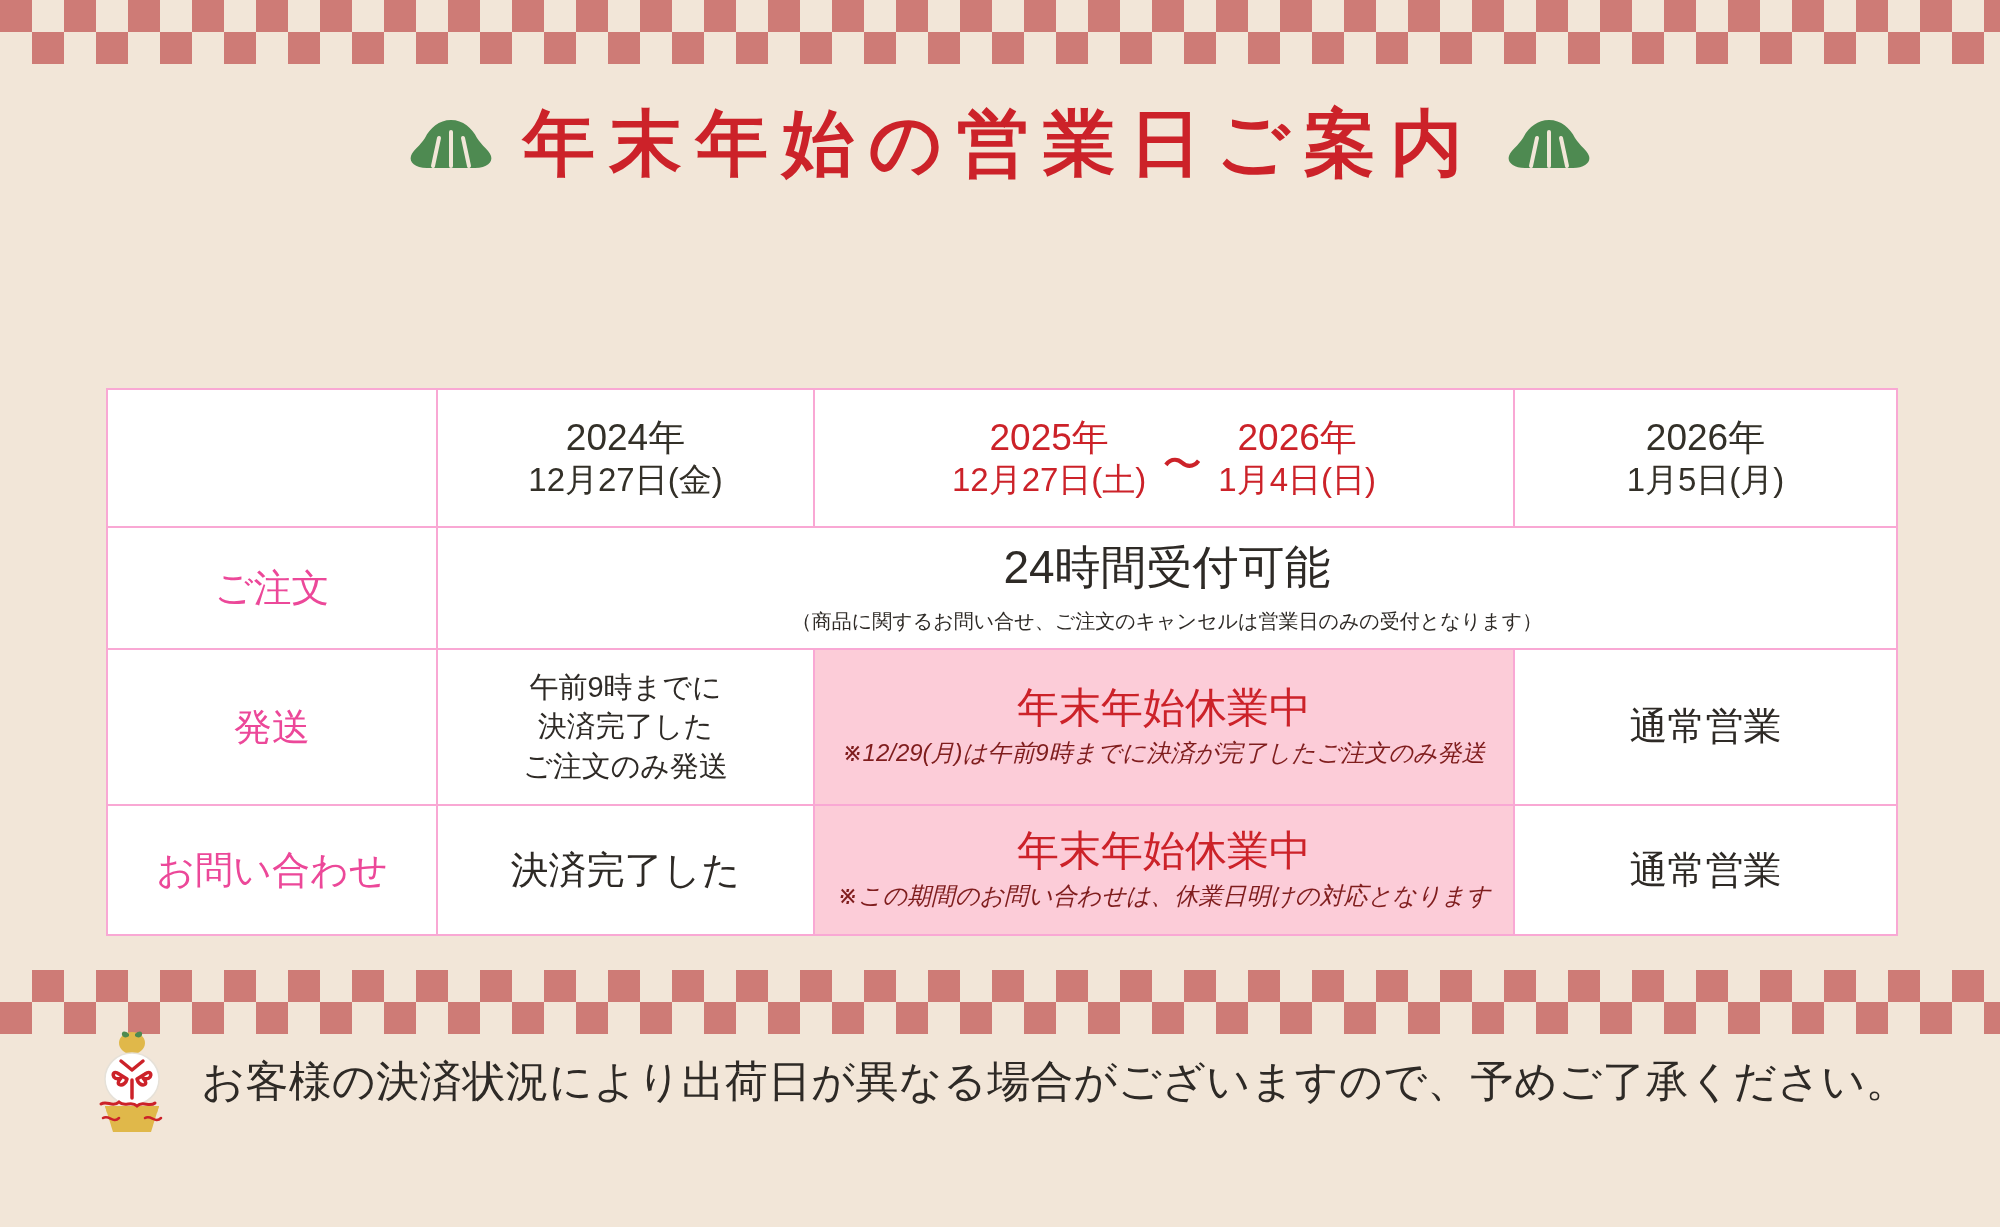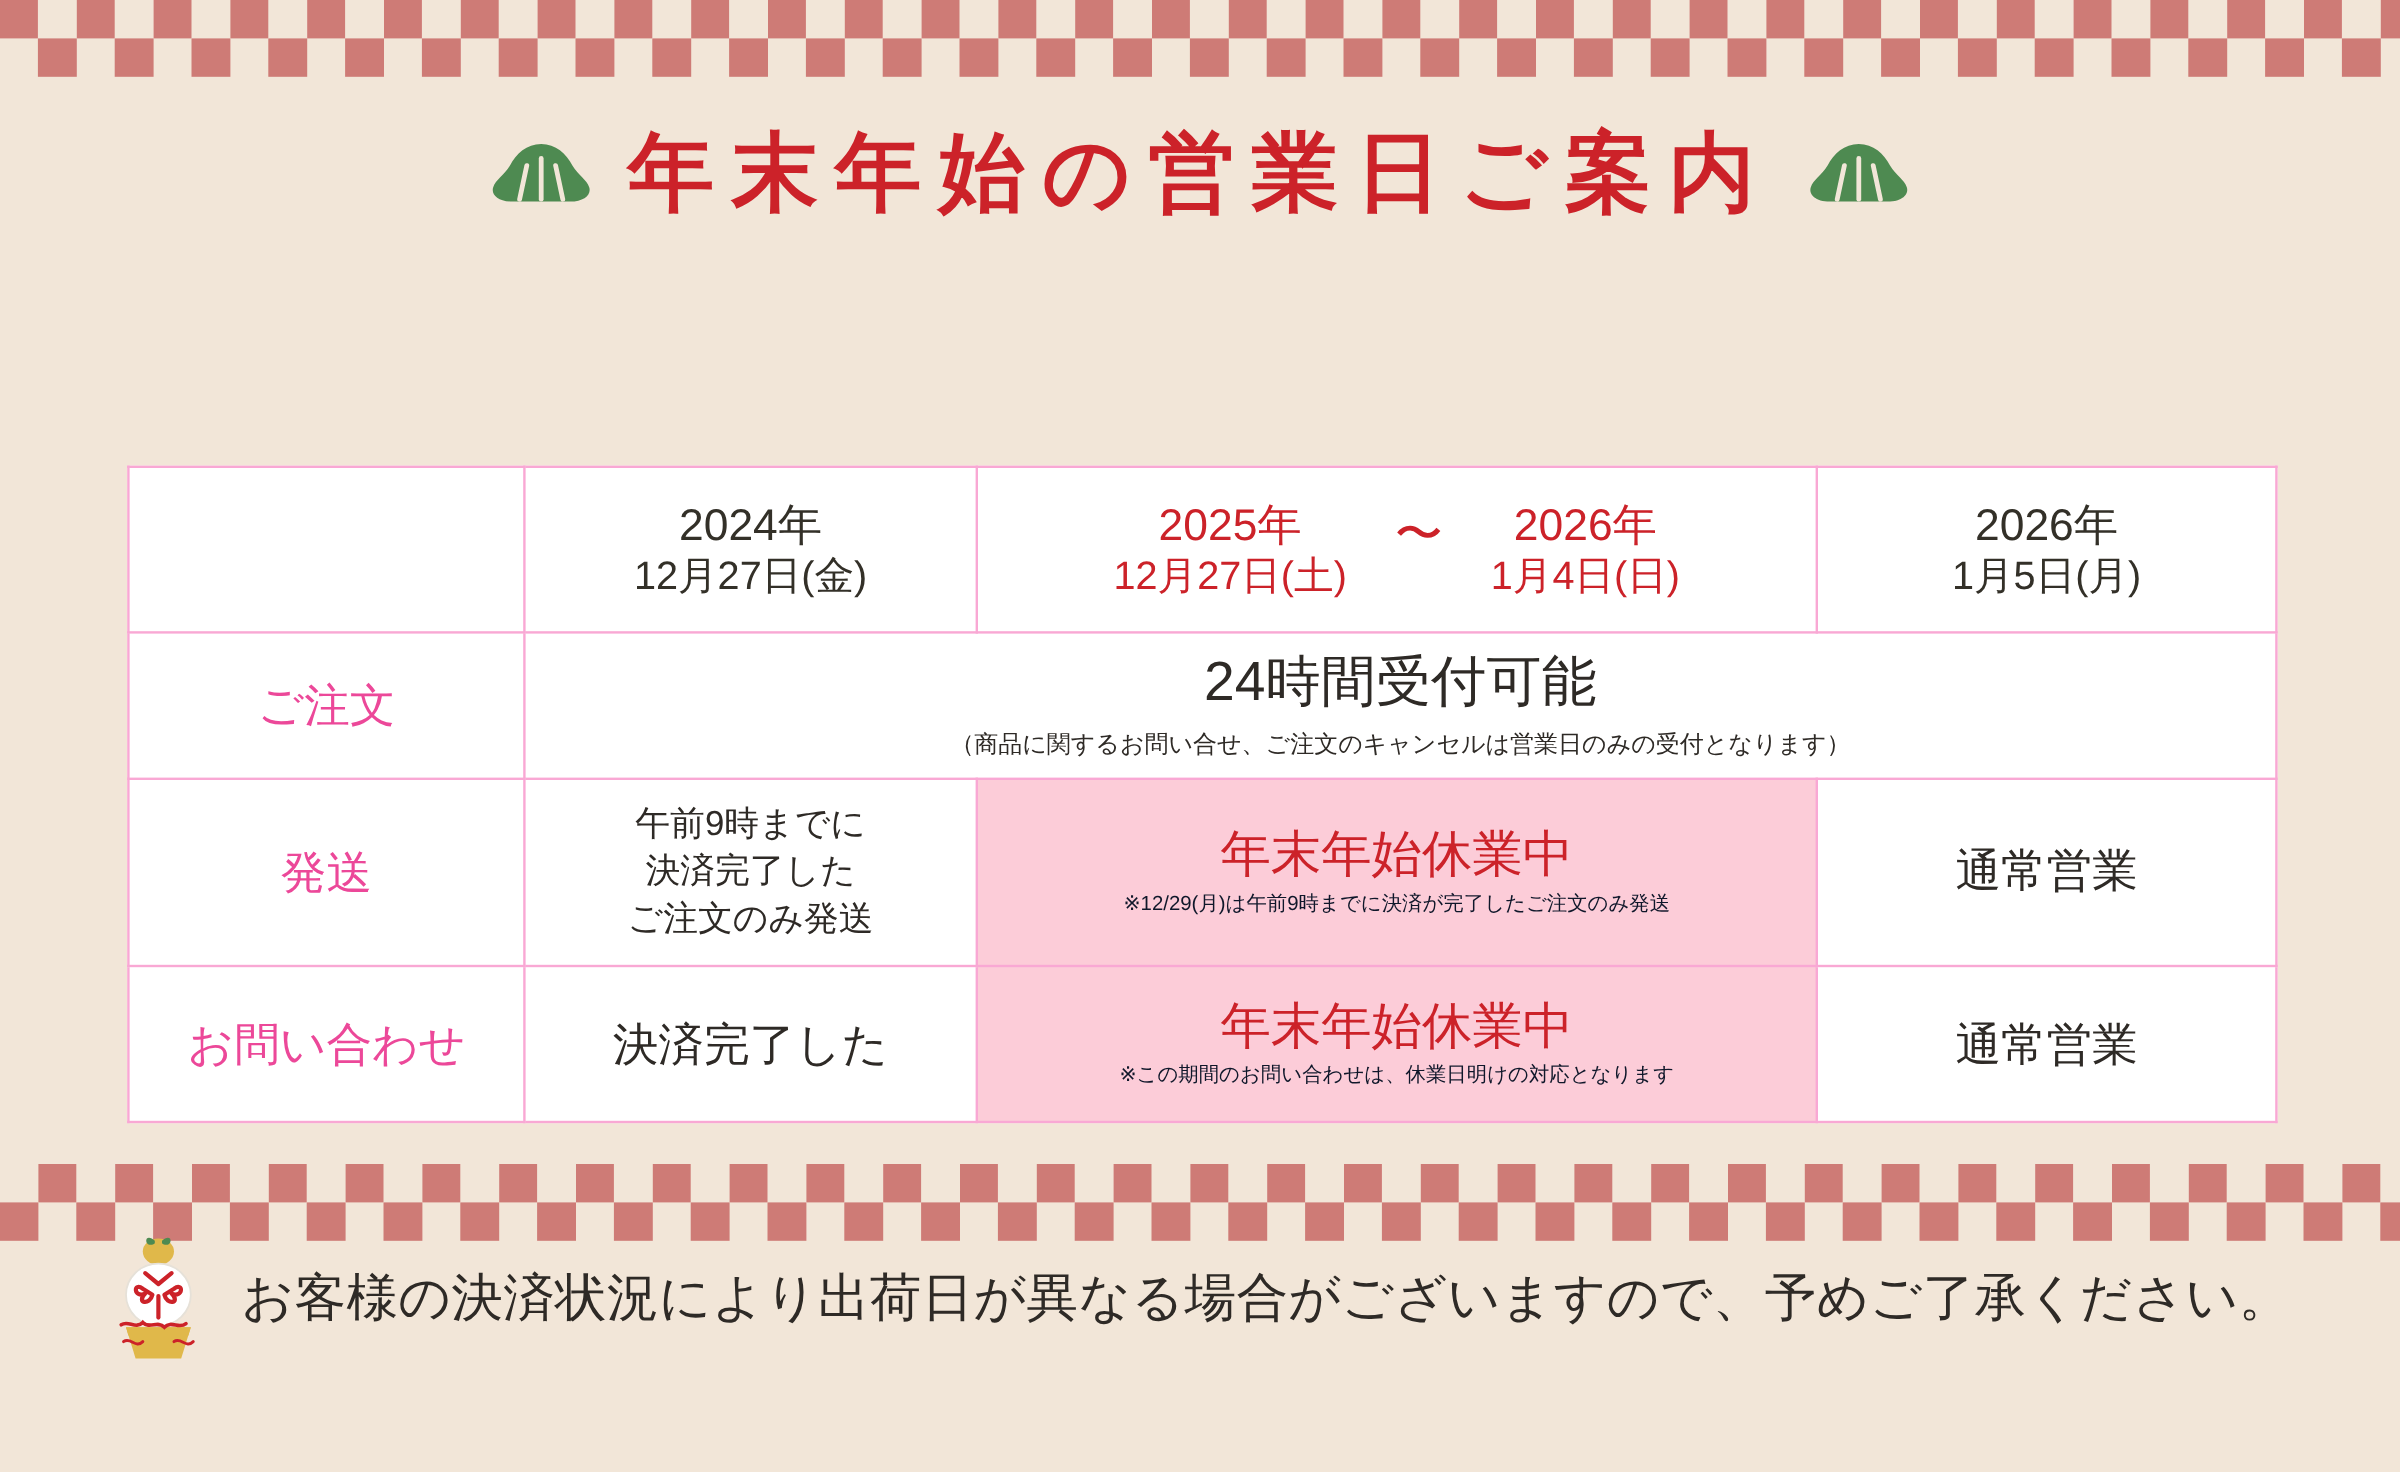--- a/index.html
+++ b/index.html
@@ -63,35 +63,35 @@
   .c-a{width:377px;}
   .c-b{width:700px;}
   .c-c{width:383px;}
 
   .hdr-blank{background:#ffffff;}
   .hdr-green{background:#AEDB9A;color:#333028;}
   .hdr-pink{background:#FCCCD8;color:#CC2229;}
   .hdr-cell{height:136px;font-size:33px;line-height:1.22;}
   .hdr-cell .yr{font-size:37px;}
   .hdr-pink .range{
-    display:flex;justify-content:center;gap:40px;
+    display:flex;align-items:center;justify-content:center;gap:16px;
   }
   .tilde{font-size:40px;color:#CC2229;position:relative;top:6px;}
 
   .rowlabel{
     background:#D6E8F8;font-size:38px;color:#ec4899;height:120px;
   }
   .cell{font-size:34px;color:#2E2A26;}
   .order-cell{height:120px;}
   .order-main{font-size:46px;line-height:1.1;}
   .order-sub{font-size:20px;line-height:1.3;margin-top:16px;}
   .ship-cell{height:154px;font-size:29px;line-height:1.35;}
   .pink-cell{background:#FCCCD8 !important;height:154px;}
   .pink-main{color:#CC2229;font-size:42px;line-height:1.1;}
-  .pink-sub{color:#0f172a;font-size:17px;line-height:1.35;margin-top:6px;}
+  .pink-sub{color:#7f1d1d;font-size:24px;line-height:1.35;margin-top:6px;font-style:italic;}
   .normal{font-size:38px;}
   .inq-cell{height:128px;}
   .inq-pink{background:#FCCCD8 !important;height:128px;}
 
   
   .footer{
     position:absolute;left:0;top:1030px;width:2000px;
     display:flex;align-items:center;justify-content:center;gap:28px;
   }
   .mochi{width:82px;height:104px;flex:0 0 auto;}

